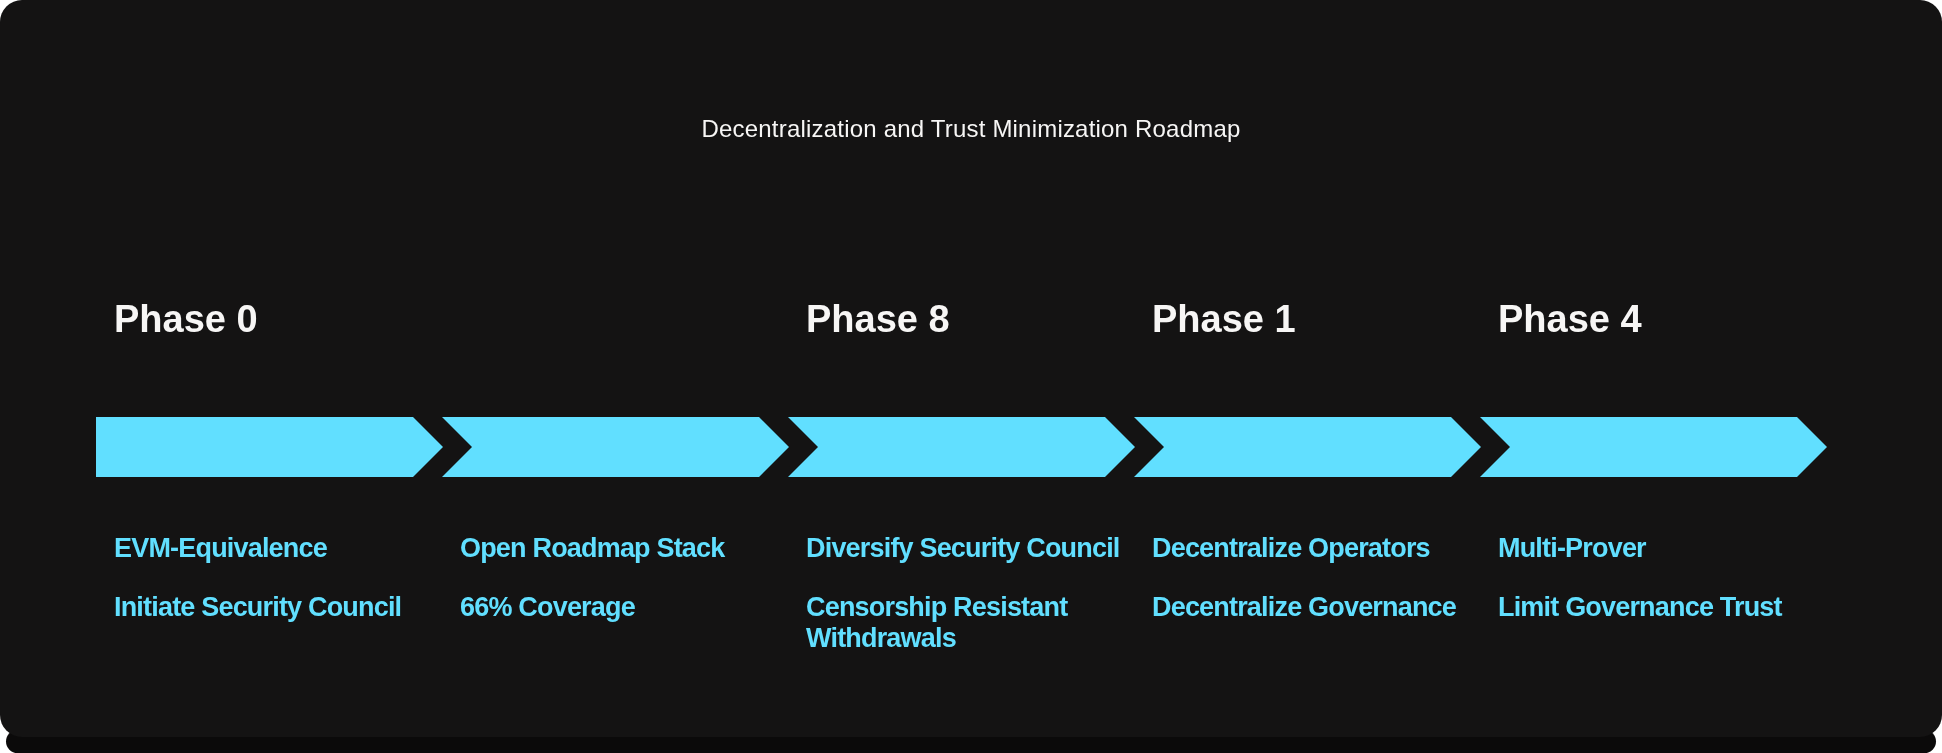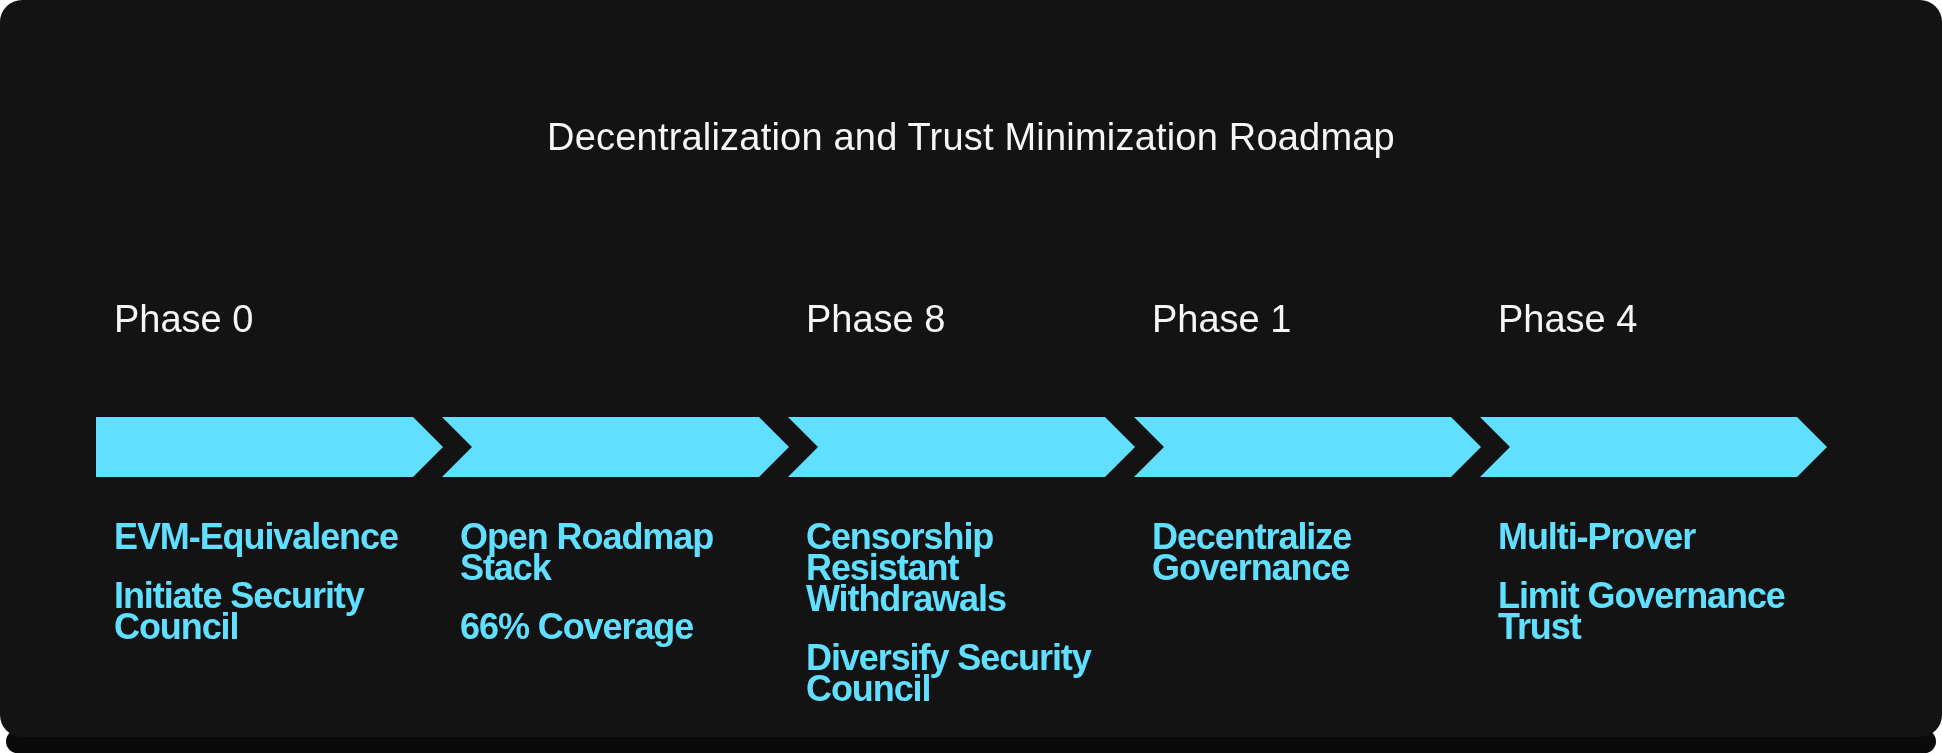--- a/index.html
+++ b/index.html
@@ -20,52 +20,52 @@
   
   .card{
     position:absolute;left:0;top:0;width:1942px;height:737px;
     background:var(--card,#141313);
     border-radius:22px;
     z-index:2;
   }
   .title{
     position:absolute;left:0;right:0;top:115px;
     text-align:center;
-    font-size:38px;line-height:1.2;font-weight:400;
+    font-size:24px;line-height:1.2;font-weight:400;
     color:var(--heading,#f7f6f5);
     letter-spacing:0.2px;
   }
   .col{
     position:absolute;top:0;height:753px;width:346px;
   }
   .col-0{left:96px}.col-1{left:442px}.col-2{left:788px}.col-3{left:1134px}.col-4{left:1480px}
   .phase-label{
     position:absolute;left:18px;top:297px;
-    font-size:38px;line-height:1.2;font-weight:400;
+    font-size:38px;line-height:1.2;font-weight:700;
     color:var(--heading,#f7f6f5);
     white-space:nowrap;
   }
   .arrow{
     position:absolute;left:0;top:417px;width:347px;height:60px;
     background:var(--accent,#61dfff);
   }
   .arrow-head{ 
     clip-path:polygon(0 0,317px 0,347px 30px,317px 60px,0 60px);
   }
   .arrow-mid{ 
     clip-path:polygon(0 0,317px 0,347px 30px,317px 60px,0 60px,30px 30px);
   }
   .bullets{
     position:absolute;left:18px;top:521px;width:328px;
   }
   .bullet{
-    font-size:36px;line-height:31px;font-weight:700;
+    font-size:27px;line-height:31px;font-weight:700;
     letter-spacing:-0.03em;
     color:var(--accent,#61dfff);
-    margin:0 0 28px 0;
+    margin:12px 0 28px 0;
   }
 </style>
 </head>
 <body>
 
 <div id="stage">
 
   <div class="next-strip"></div>
 
   <div class="card">
@@ -86,29 +86,30 @@
       <div class="bullets">
         <p class="bullet">Open Roadmap Stack</p>
         <p class="bullet">66% Coverage</p>
       </div>
     </div>
 
     <div class="col col-2">
       <div class="phase-label">Phase 8</div>
       <div class="arrow arrow-mid"></div>
       <div class="bullets">
+        <p class="bullet">Diversify Security Council</p>
         <p class="bullet">Censorship Resistant Withdrawals</p>
-        <p class="bullet">Diversify Security Council</p>
       </div>
     </div>
 
     <div class="col col-3">
       <div class="phase-label">Phase 1</div>
       <div class="arrow arrow-mid"></div>
       <div class="bullets">
+        <p class="bullet">Decentralize Operators</p>
         <p class="bullet">Decentralize Governance</p>
       </div>
     </div>
 
     <div class="col col-4">
       <div class="phase-label">Phase 4</div>
       <div class="arrow arrow-mid"></div>
       <div class="bullets">
         <p class="bullet">Multi-Prover</p>
         <p class="bullet">Limit Governance Trust</p>

